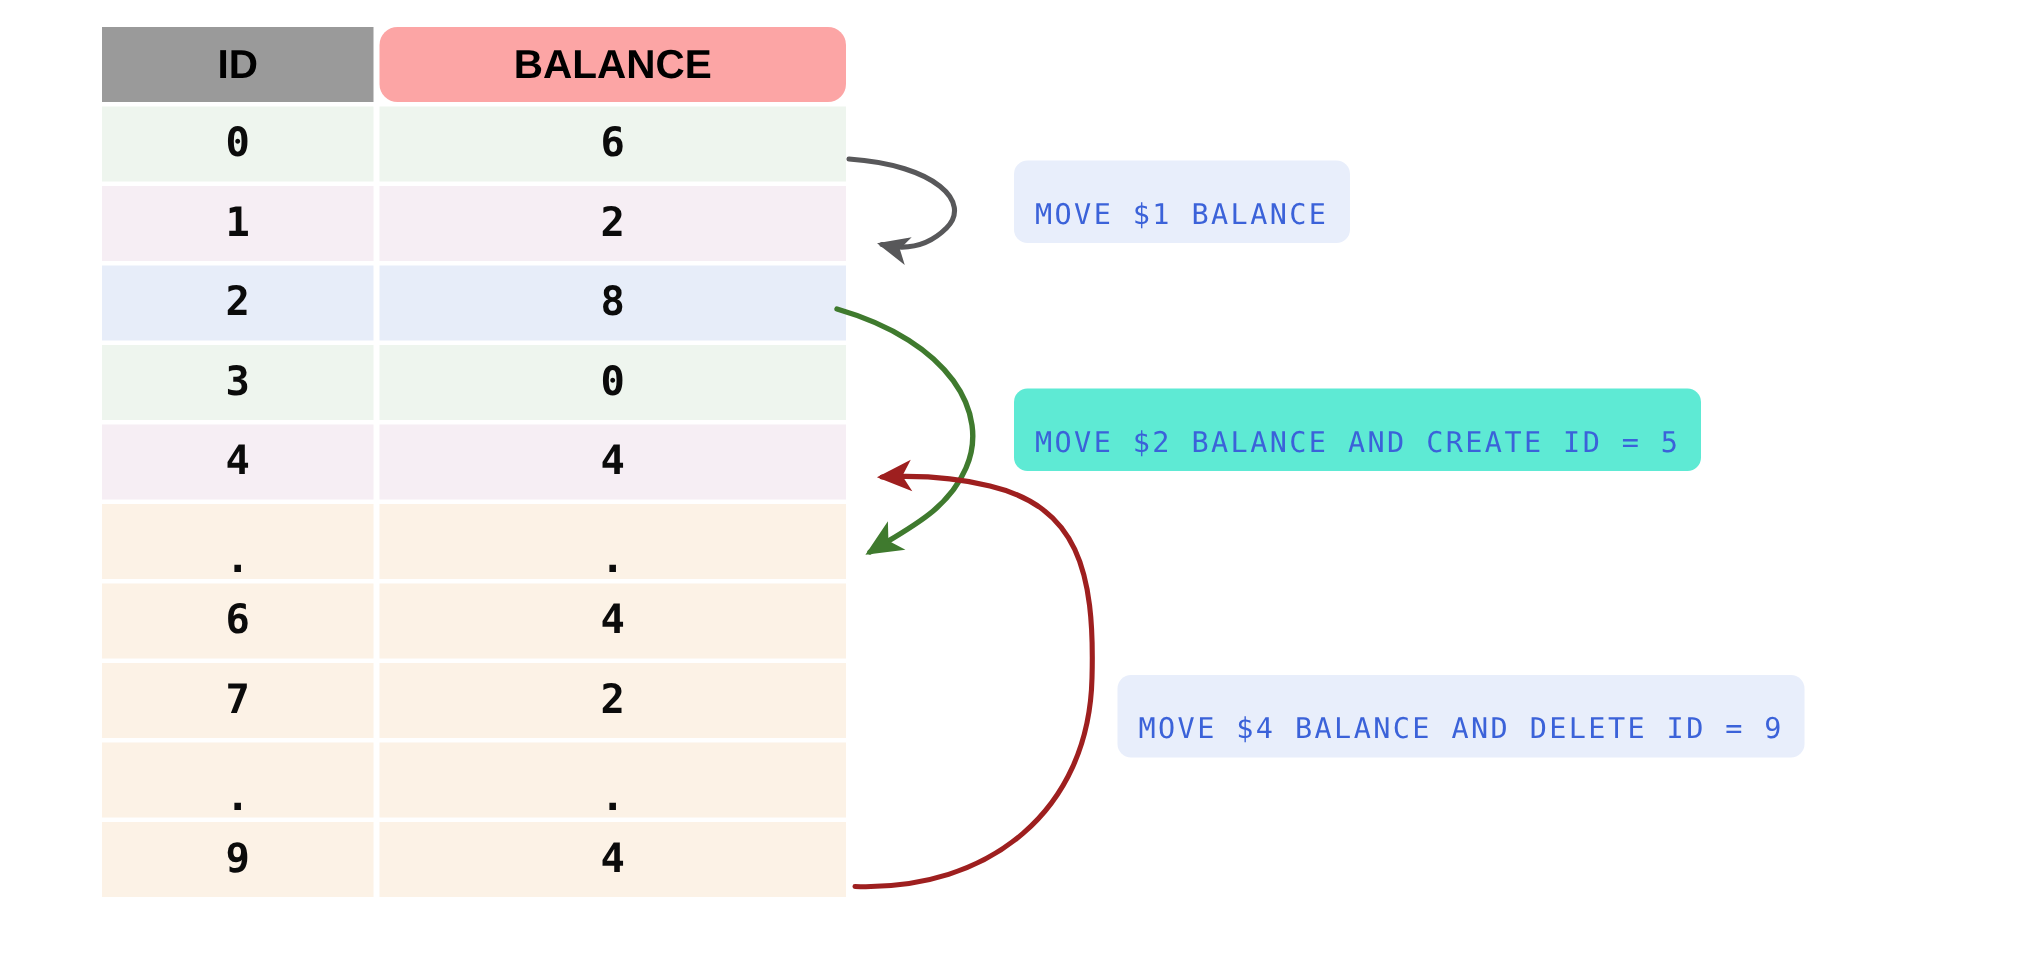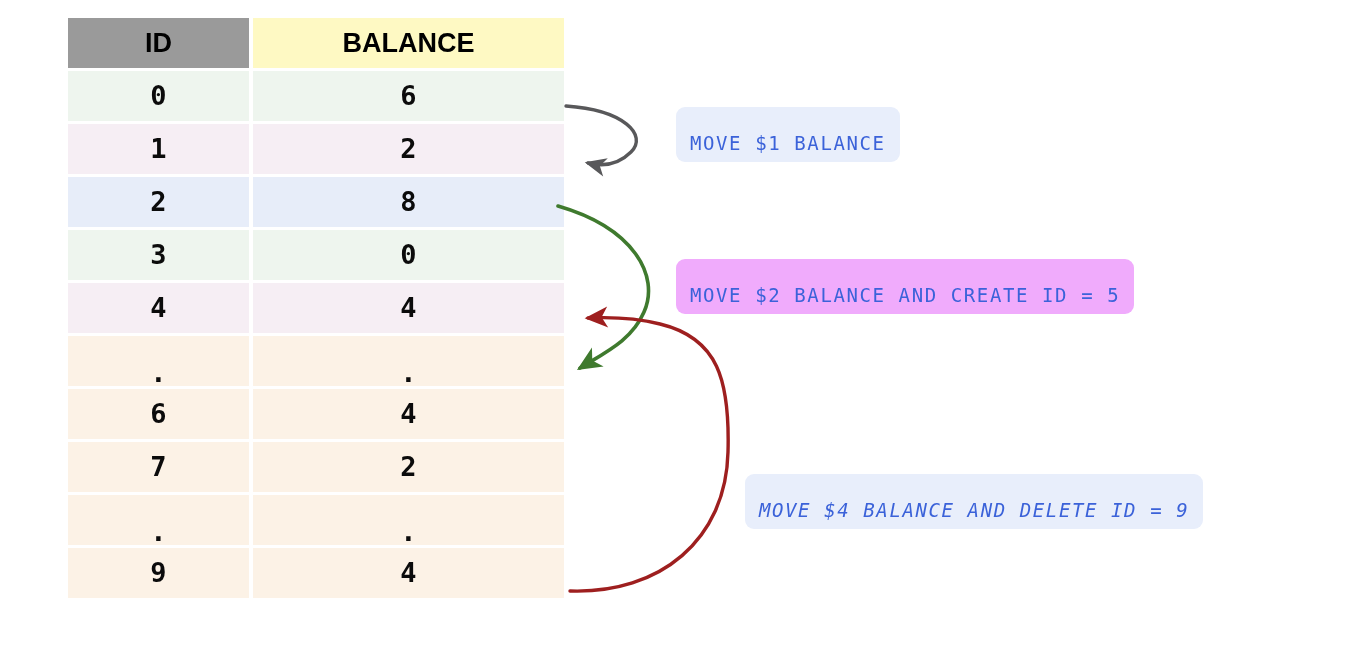--- a/index.html
+++ b/index.html
@@ -45,35 +45,35 @@
     font-family:"DejaVu Sans Mono","Liberation Mono",monospace;
     font-size:19px;
     letter-spacing:1.6px;
     padding:25px 14px 8px 14px;
     border-radius:9px;
     white-space:nowrap;
     font-weight:400;
   }
   #pill1{left:676px;top:107px;}
   #pill2{left:676px;top:259px;}
-  #pill3{left:745px;top:474px;font-style:italic;}
+  #pill3{left:745px;top:450px;}
 
   
   #arrows{position:absolute;left:0;top:0;width:1354px;height:648px;}
 </style>
 </head>
 <body>
 
 <div id="stage">
 
   <div class="table" id="balance-table">
 
     <div class="trow hrow">
       <div class="hcell c-id" style="background: rgb(154, 154, 154);">ID</div>
-      <div class="hcell c-bal" style="background: #fef9c3;">BALANCE</div>
+      <div class="hcell c-bal" style="background: #fca5a5; border-radius: 12px;">BALANCE</div>
     </div>
 
     <div id="tbody">
         <div class="trow">
           <div class="cell c-id" style="background: rgb(238, 245, 238);">0</div>
           <div class="cell c-bal" style="background: rgb(238, 245, 238);">6</div>
         </div>
         <div class="trow">
           <div class="cell c-id" style="background: rgb(246, 238, 244);">1</div>
           <div class="cell c-bal" style="background: rgb(246, 238, 244);">2</div>
@@ -127,16 +127,16 @@
     </defs>
 
     <path d="M 566,106 C 624,110 648,135 631,152 C 616,167 600,166 588,163" fill="none" stroke="#58585a" stroke-width="3.4" stroke-linecap="round" marker-end="url(#head-gray)"></path>
 
     <path d="M 558,206 C 634,228 660,276 644,312 C 632,340 606,352 580,368" fill="none" stroke="#3f7a2e" stroke-width="3.6" stroke-linecap="round" marker-end="url(#head-green)"></path>
 
     <path d="M 570,591 C 660,594 726,540 728,452 C 730,380 718,338 660,324 C 636,318 608,317 588,318" fill="none" stroke="#9e1f1f" stroke-width="3.4" stroke-linecap="round" marker-end="url(#head-red)"></path>
   </svg>
 
   <div class="pill" id="pill1" style="background: rgb(232, 238, 251); color: rgb(59, 98, 217);">MOVE $1 BALANCE</div>
-  <div class="pill" id="pill2" style="background: #f0abfc; color: rgb(59, 98, 217);">MOVE $2 BALANCE AND CREATE ID = 5</div>
+  <div class="pill" id="pill2" style="background: #5eead4; color: rgb(59, 98, 217);">MOVE $2 BALANCE AND CREATE ID = 5</div>
   <div class="pill" id="pill3" style="background: rgb(232, 238, 251); color: rgb(59, 98, 217);">MOVE $4 BALANCE AND DELETE ID = 9</div>
 
 </div>
 
 </body></html>

